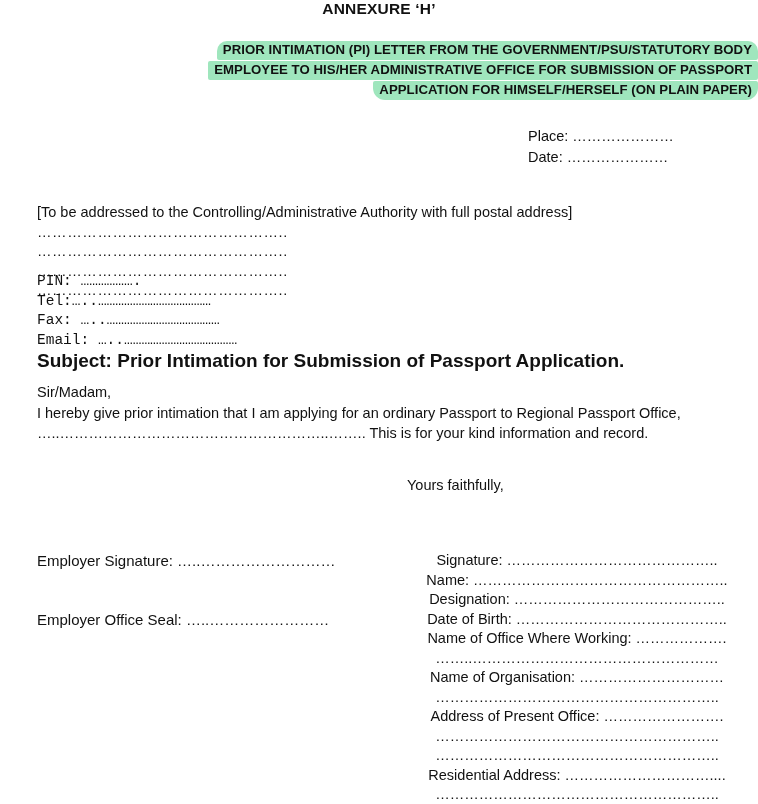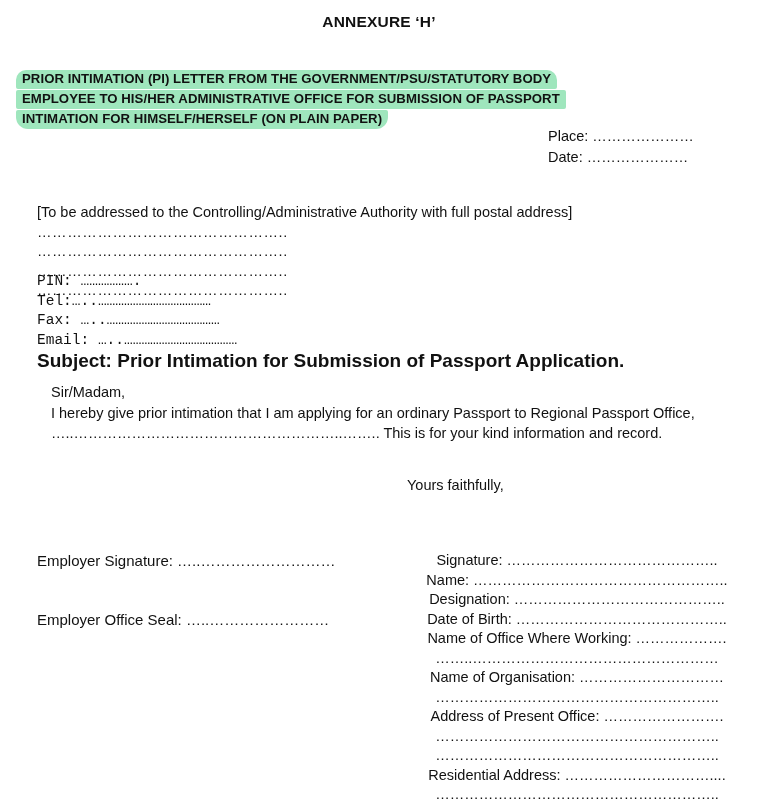--- a/index.html
+++ b/index.html
@@ -24,28 +24,27 @@
     box-sizing: border-box;
   }
 
   
   .annexure-title {
     text-align: center;
     font-weight: bold;
     font-size: 15.5px;
     letter-spacing: 0.2px;
     margin: 0;
-    padding-top: 13px;
   }
 
   
   .main-title-block {
-    margin: 16px;
+    margin: 0;
     padding-top: 22px;
-    text-align: left;
+    text-align: right;
   }
   .main-title-line {
     display: block;
     font-weight: bold;
     font-size: 13.2px;
     line-height: 20px;
     letter-spacing: 0.05px;
     position: relative;
     white-space: nowrap;
   }
@@ -70,21 +69,20 @@
   .main-title-line.l2 > span.hl::before { border-radius: 2px; }
   .main-title-line.l3 > span.hl::before { border-radius: 2px 2px 12px 12px; }
 
   
   .placedate {
     position: absolute;
     left: 528px;
     top: 126px;
     font-size: 14.5px;
     line-height: 21px;
-    margin-left: 20px;
   }
   .placedate div { white-space: nowrap; }
 
   
   .addressee {
     position: absolute;
     left: 37px;
     top: 180px;
     font-size: 14.5px;
     line-height: 19.5px;
@@ -114,21 +112,21 @@
 
   
   .body-block {
     position: absolute;
     left: 37px;
     top: 382px;
     width: 680px;
     font-size: 14.5px;
     line-height: 20.5px;
   }
-  .body-block div { white-space: nowrap; margin-left: 14px; }
+  .body-block div { white-space: nowrap; }
 
   .yours {
     position: absolute;
     left: 407px;
     top: 477px;
     font-size: 14.5px;
   }
 
   
   .sig-left {
@@ -155,21 +153,21 @@
 <style>.main-title-line > span.hl::before{background:#9fe6bd;}body{color:#111111;background:#ffffff;}</style></head>
 <body>
 
 <div class="page">
 
   <div class="annexure-title">ANNEXURE ‘H’</div>
 
   <div class="main-title-block">
     <div class="main-title-line l1"><span class="hl" style="--c: #9fe6bd;">PRIOR INTIMATION (PI) LETTER FROM THE GOVERNMENT/PSU/STATUTORY BODY</span></div>
     <div class="main-title-line l2"><span class="hl" style="--c: #9fe6bd;">EMPLOYEE TO HIS/HER ADMINISTRATIVE OFFICE FOR SUBMISSION OF PASSPORT</span></div>
-    <div class="main-title-line l3"><span class="hl" style="--c: #9fe6bd;">INTIMATION FOR HIMSELF/HERSELF (ON PLAIN PAPER)</span></div>
+    <div class="main-title-line l3"><span class="hl" style="--c: #9fe6bd;">APPLICATION FOR HIMSELF/HERSELF (ON PLAIN PAPER)</span></div>
   </div>
 
   <div class="placedate">
     <div>Place: …………………</div>
     <div>Date: …………………</div>
   </div>
 
   <div class="addressee">
     <div class="bracket-line">[To be addressed to the Controlling/Administrative Authority with full postal address]</div>
     <div class="dotline">…………………………………………..</div>

